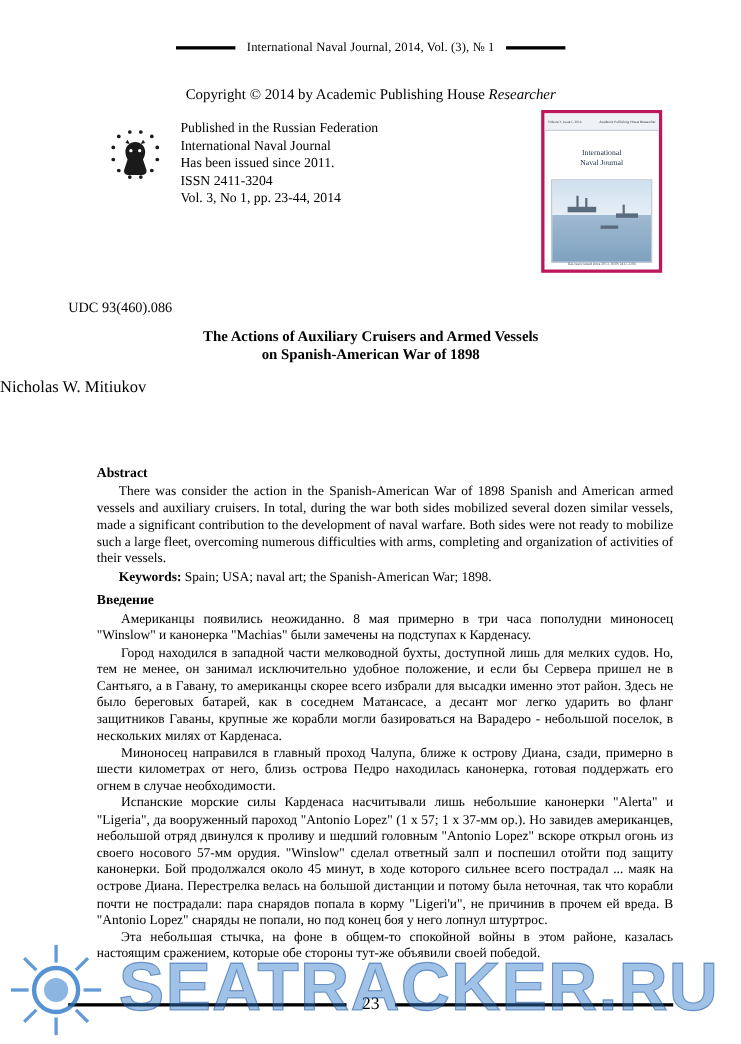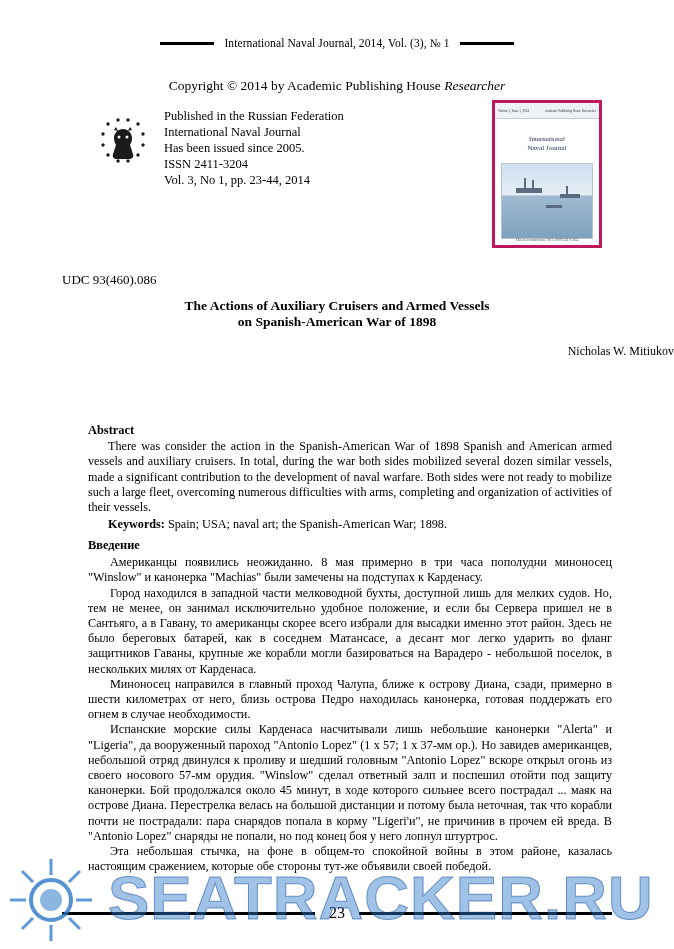--- a/index.html
+++ b/index.html
@@ -167,22 +167,22 @@
     text-align: center;
     font-size: 13.5px;
     font-weight: bold;
     line-height: 16px;
   }
   .author {
     position: absolute;
     top: 344px;
     left: 0;
     width: 674px;
-    text-align: right;
-    font-size: 12px;
+    text-align: left;
+    font-size: 15px;
   }
 
   
   .affil {
     position: absolute;
     top: 370px;
     left: 62px;
     right: 62px;
     font-size: 12.3px;
     line-height: 15.5px;
@@ -316,21 +316,21 @@
         </g>
         <g fill="#ffffff">
           <circle cx="23" cy="25" r="1.5"></circle>
           <circle cx="31" cy="25" r="1.5"></circle>
         </g>
       </svg>
     </div>
     <div class="pub-lines">
       <div class="line">Published in the Russian Federation</div>
       <div class="line">International Naval Journal</div>
-      <div class="line">Has been issued since 2005.</div>
+      <div class="line">Has been issued since 2011.</div>
       <div class="line">ISSN 2411-3204</div>
       <div class="line">Vol. 3, No 1, pp. 23-44, 2014</div>
     </div>
   </div>
 
   <div class="cover">
     <div class="cover-top">
       <span class="ct-left">Volume 3, Issue 1, 2014</span>
       <span class="ct-right">Academic Publishing House Researcher</span>
     </div>

